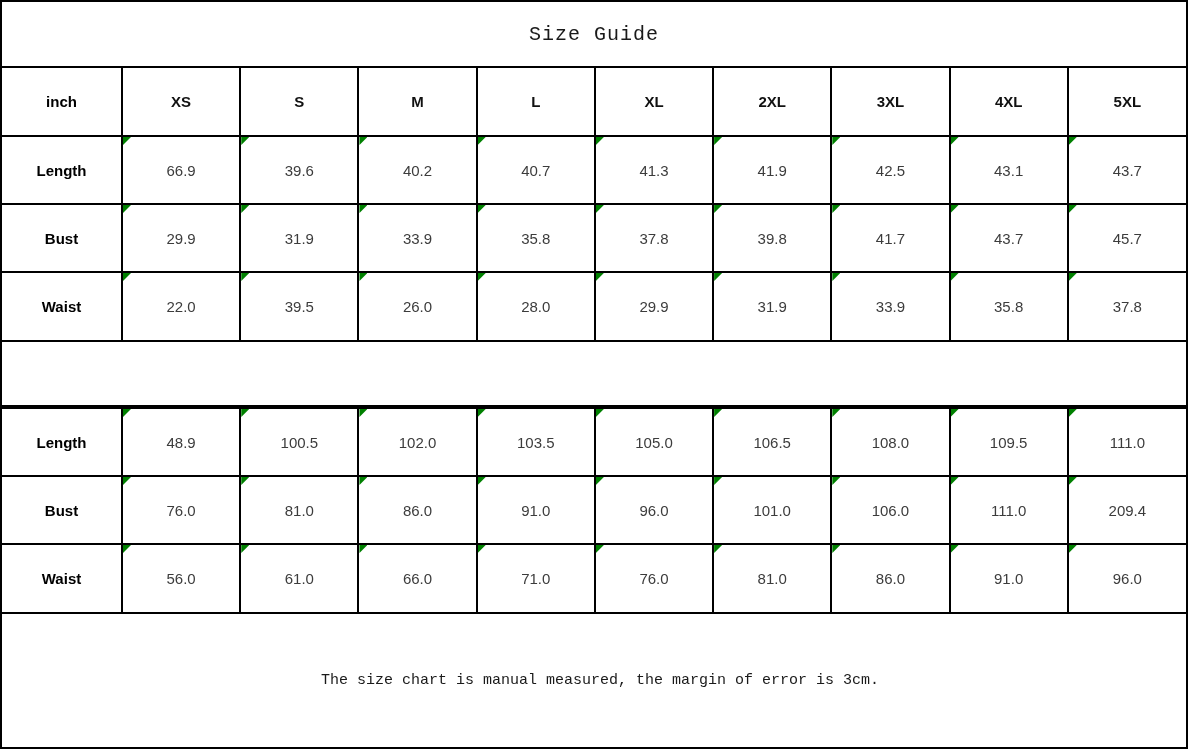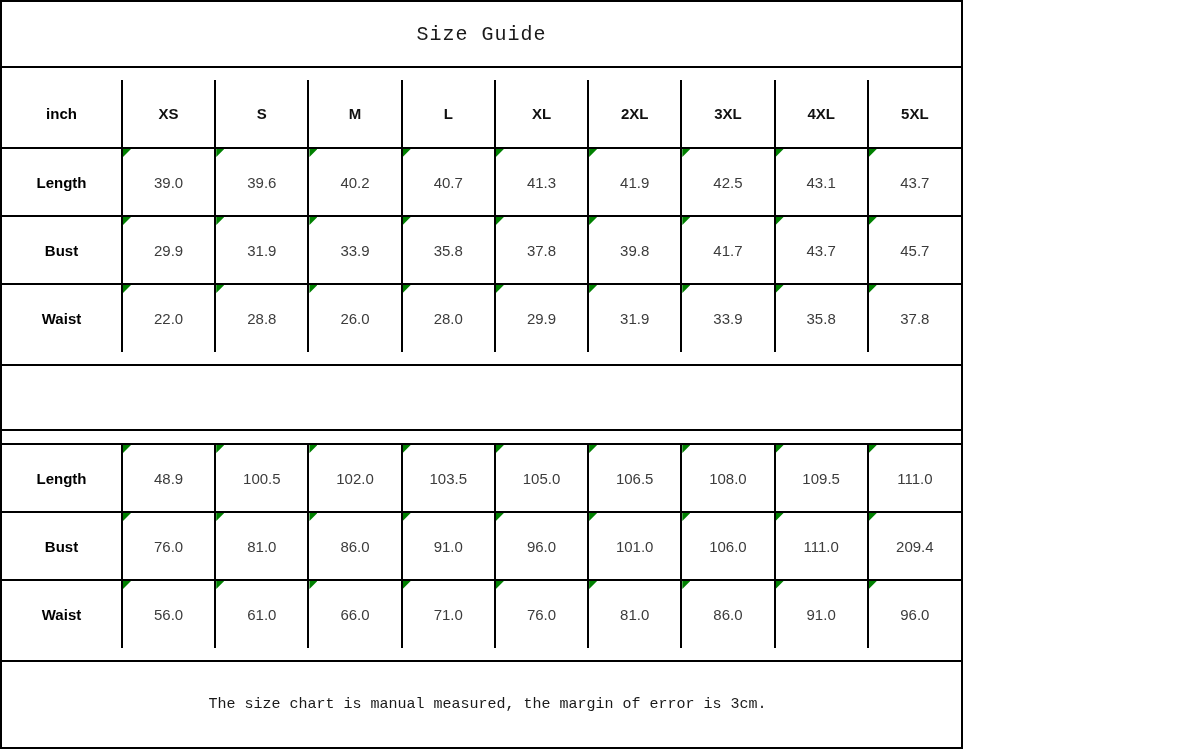--- a/index.html
+++ b/index.html
@@ -1,26 +1,25 @@
 <!DOCTYPE html>
 <html><head>
 <meta charset="utf-8">
 <style>
   * { box-sizing: border-box; margin: 0; padding: 0; }
   html, body { background: #ffffff; }
   .sheet {
-    width: 963px;
+    width: 1188px;
     height: 749px;
     border: 2px solid #000;
     background: #fff;
     display: flex;
     flex-direction: column;
     font-family: "Liberation Sans", sans-serif;
     color: #000;
-    gap: 12px;
   }
   .title-row {
     height: 66px;
     flex: 0 0 66px;
     border-bottom: 2px solid #000;
     display: flex;
     align-items: center;
     justify-content: center;
     font-family: "Liberation Mono", "DejaVu Sans Mono", monospace;
     font-size: 20px;
@@ -114,21 +113,21 @@
           <th class="size-head">M</th>
           <th class="size-head">L</th>
           <th class="size-head">XL</th>
           <th class="size-head">2XL</th>
           <th class="size-head">3XL</th>
           <th class="size-head">4XL</th>
           <th class="size-head">5XL</th>
         </tr>
         <tr class="data-row">
           <th class="row-label">Length</th>
-          <td class="value-cell"><span class="corner-marker"></span><span>39.0</span></td>
+          <td class="value-cell"><span class="corner-marker"></span><span>66.9</span></td>
           <td class="value-cell"><span class="corner-marker"></span><span>39.6</span></td>
           <td class="value-cell"><span class="corner-marker"></span><span>40.2</span></td>
           <td class="value-cell"><span class="corner-marker"></span><span>40.7</span></td>
           <td class="value-cell"><span class="corner-marker"></span><span>41.3</span></td>
           <td class="value-cell"><span class="corner-marker"></span><span>41.9</span></td>
           <td class="value-cell"><span class="corner-marker"></span><span>42.5</span></td>
           <td class="value-cell"><span class="corner-marker"></span><span>43.1</span></td>
           <td class="value-cell"><span class="corner-marker"></span><span>43.7</span></td>
         </tr>
         <tr class="data-row">
@@ -139,21 +138,21 @@
           <td class="value-cell"><span class="corner-marker"></span><span>35.8</span></td>
           <td class="value-cell"><span class="corner-marker"></span><span>37.8</span></td>
           <td class="value-cell"><span class="corner-marker"></span><span>39.8</span></td>
           <td class="value-cell"><span class="corner-marker"></span><span>41.7</span></td>
           <td class="value-cell"><span class="corner-marker"></span><span>43.7</span></td>
           <td class="value-cell"><span class="corner-marker"></span><span>45.7</span></td>
         </tr>
         <tr class="data-row">
           <th class="row-label">Waist</th>
           <td class="value-cell"><span class="corner-marker"></span><span>22.0</span></td>
-          <td class="value-cell"><span class="corner-marker"></span><span>28.8</span></td>
+          <td class="value-cell"><span class="corner-marker"></span><span>39.5</span></td>
           <td class="value-cell"><span class="corner-marker"></span><span>26.0</span></td>
           <td class="value-cell"><span class="corner-marker"></span><span>28.0</span></td>
           <td class="value-cell"><span class="corner-marker"></span><span>29.9</span></td>
           <td class="value-cell"><span class="corner-marker"></span><span>31.9</span></td>
           <td class="value-cell"><span class="corner-marker"></span><span>33.9</span></td>
           <td class="value-cell"><span class="corner-marker"></span><span>35.8</span></td>
           <td class="value-cell"><span class="corner-marker"></span><span>37.8</span></td>
         </tr>
       </tbody>
   </table>

